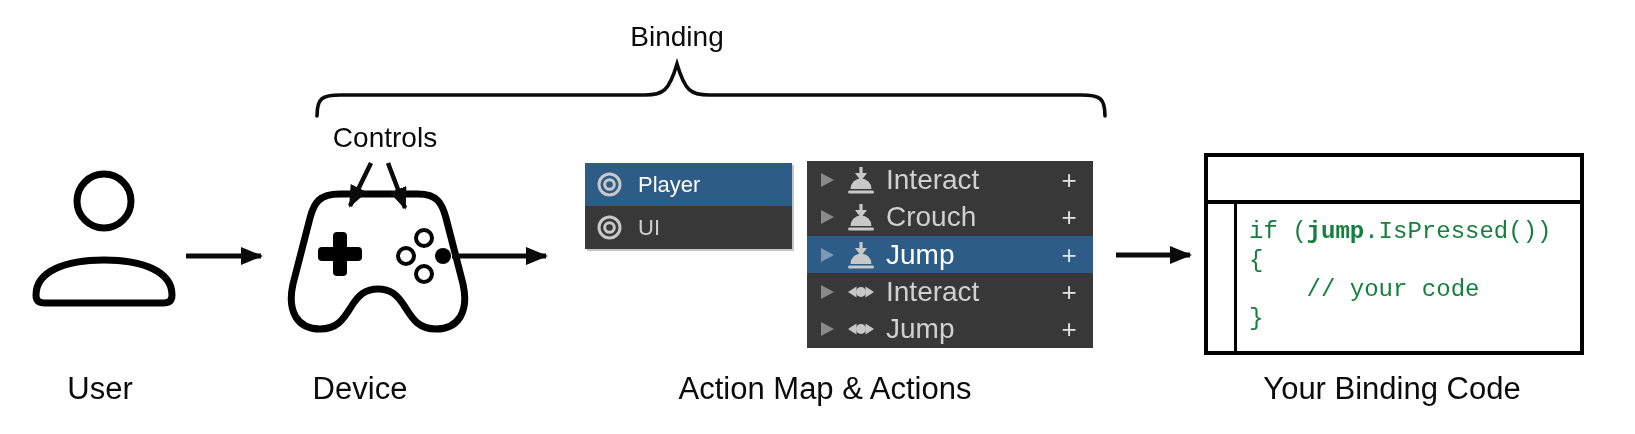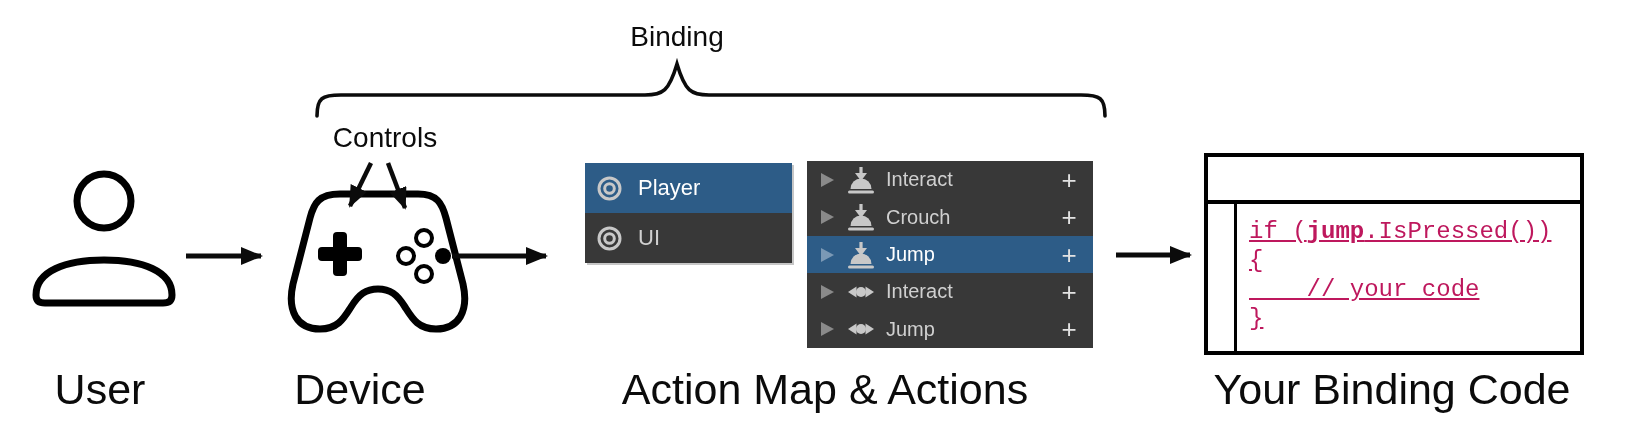--- a/index.html
+++ b/index.html
@@ -13,45 +13,45 @@
   }
   html,body{margin:0;padding:0;background:#fff;}
   .stage{
     position:relative;width:1635px;height:434px;background:#ffffff;
     font-family:"Liberation Sans",sans-serif;color:#111;overflow:hidden;
   }
   .svg-layer{position:absolute;left:0;top:0;width:1635px;height:434px;}
   .diagram-label{position:absolute;transform:translateX(-50%);white-space:nowrap;color:#0b0b0b;}
   .lbl-binding{left:677px;top:15px;font-size:28px;line-height:44px;}
   .lbl-controls{left:385px;top:117px;font-size:28px;line-height:42px;}
-  .lbl-bottom{top:366px;font-size:43px;line-height:46px;}
+  .lbl-bottom{top:366px;font-size:31px;line-height:46px;}
   .lbl-user{left:100px;}
   .lbl-device{left:360px;text-align:right;}
   .lbl-actionmap{left:825px;}
   .lbl-code{left:1392px;}
 
   
   .map-panel{
-    position:absolute;left:585px;top:163px;width:207px;height:100px;
+    position:absolute;left:585px;top:163px;width:207px;height:86px;
     background:var(--panel-dark);box-shadow:2px 2px 0 0 #c6c6c6;
     display:flex;flex-direction:column;
   }
   .map-row{flex:1;display:flex;align-items:center;padding-left:11px;gap:15px;}
   .map-row.selected{background:var(--selection-blue);}
   .map-row .rowlabel{font-size:22px;color:var(--row-text);}
   .map-row.selected .rowlabel{color:var(--row-text-selected);}
 
   
   .actions-panel{
     position:absolute;left:807px;top:161px;width:286px;height:187px;
     background:var(--panel-dark);display:flex;flex-direction:column;
   }
   .action-row{flex:1;display:flex;align-items:center;padding-left:7px;gap:10px;}
   .action-row.selected{background:var(--selection-blue);}
-  .action-row .rowlabel{font-size:20px;color:var(--row-text);flex:1;}
+  .action-row .rowlabel{font-size:28px;color:var(--row-text);flex:1;}
   .action-row.selected .rowlabel{color:var(--row-text-selected);}
   .foldout{width:18px;height:18px;flex:0 0 auto;margin-left:4px;}
   .foldout polygon{fill:var(--foldout-gray);}
   .action-row.selected .foldout polygon{fill:var(--foldout-selected);}
   .ctl-icon{width:30px;height:30px;flex:0 0 auto;}
   .ctl-icon .fillpart{fill:var(--icon-gray);}
   .map-icon{width:27px;height:27px;flex:0 0 auto;}
   .map-icon circle{stroke:var(--icon-gray);fill:none;}
   .add-btn{
     flex:0 0 auto;width:36px;text-align:center;font-size:26px;
@@ -62,21 +62,21 @@
   .code-box{
     position:absolute;left:1204px;top:153px;width:372px;height:194px;
     border:4px solid #000;background:#fff;display:flex;flex-direction:column;
   }
   .code-titlebar{height:43px;border-bottom:4px solid #000;flex:0 0 auto;}
   .code-body{flex:1;display:flex;}
   .code-gutter{width:26px;border-right:3px solid #000;flex:0 0 auto;}
   .code-text{
     flex:1;padding:13px 0 0 12px;
     font-family:"Liberation Mono","DejaVu Sans Mono",monospace;
-    font-size:24px;line-height:29px;color:#be185d;text-decoration:underline;
+    font-size:24px;line-height:29px;color:#15803d;
   }
   .code-line{white-space:pre;}
   .code-line b{font-weight:bold;}
 </style>
 </head>
 <body>
 
 <div class="stage">
 
   <svg class="svg-layer" viewBox="0 0 1635 434">

